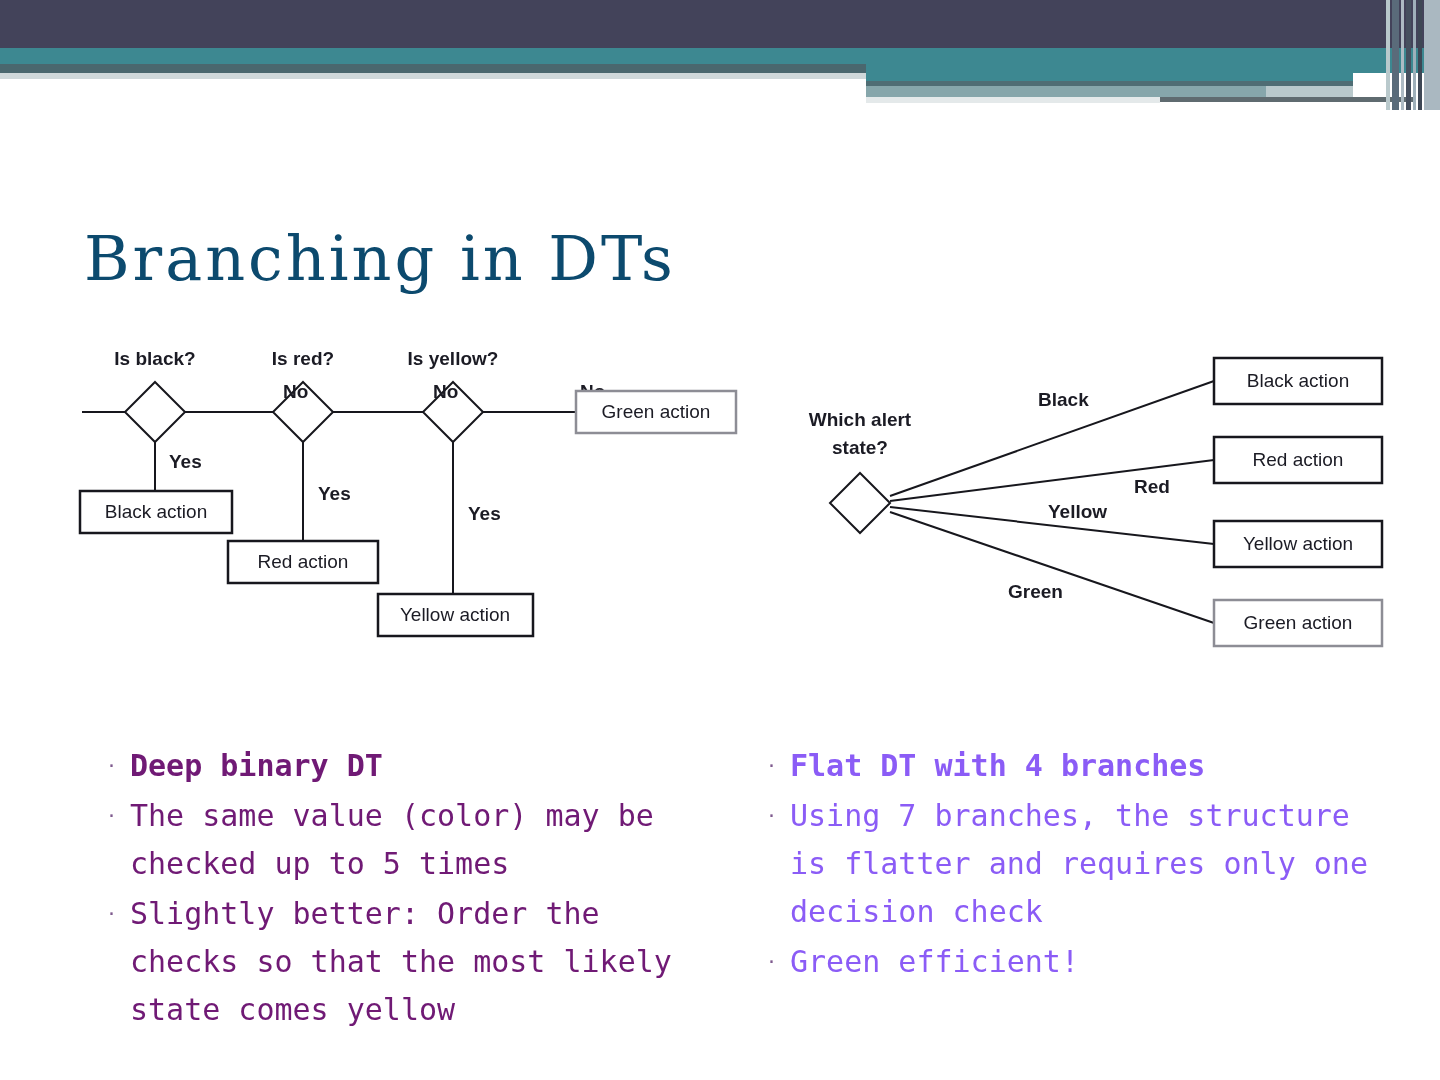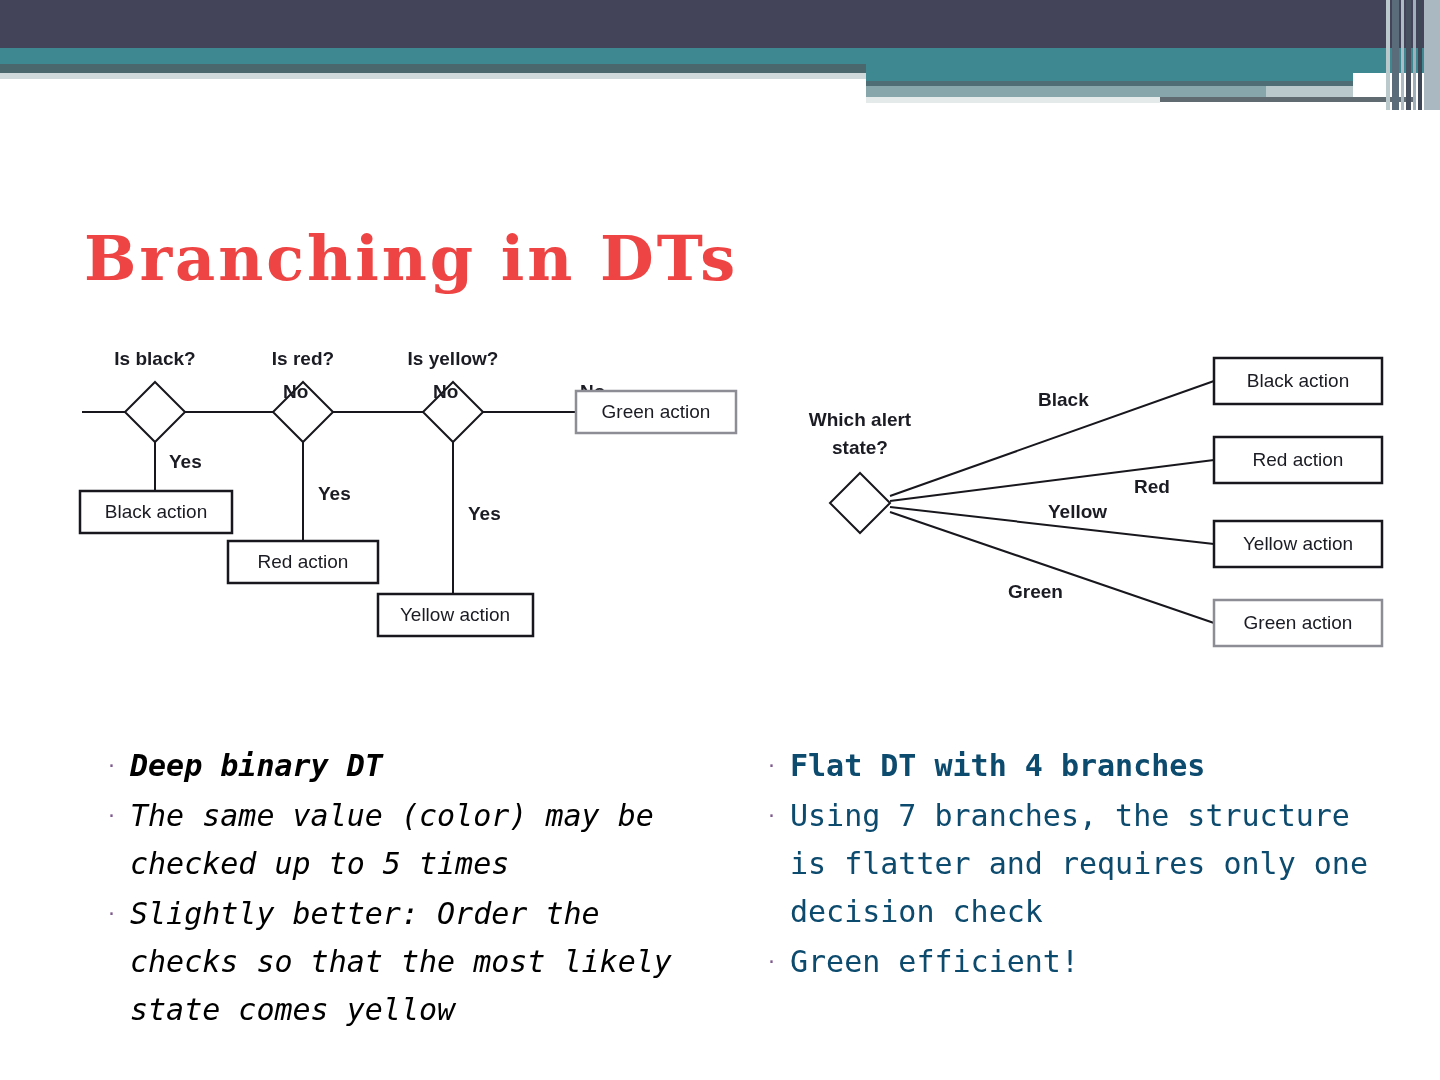--- a/index.html
+++ b/index.html
@@ -89,22 +89,22 @@
   
   .vstripe { position: absolute; top: 0; height: 110px; }
 
   
   #slide-title {
     position: absolute;
     left: 84px;
     top: 222px;
     font-family: "DejaVu Serif", serif;
     font-size: 62px;
-    font-weight: 700;
-    color: #ef4444;
+    font-weight: 400;
+    color: #0c4a6e;
     letter-spacing: 3px;
     white-space: nowrap;
   }
 
   
   .diagram-svg { position: absolute; }
   #left-diagram  { left: 70px;  top: 336px; }
   #right-diagram { left: 790px; top: 336px; }
 
   .dg-box-text {
@@ -150,22 +150,22 @@
     line-height: 48px;
     color: #7e5a8e;
   }
   .bullet-text {
     flex: 1 1 auto;
     font-family: "DejaVu Sans Mono", monospace;
     font-size: 30px;
     line-height: 48px;
     letter-spacing: 0px;
   }
-  .lvl-left  .bullet-text { color: #000000; font-style: italic; }
-  .lvl-right .bullet-text { color: #0c4a6e; }
+  .lvl-left  .bullet-text { color: #701a75; }
+  .lvl-right .bullet-text { color: #8b5cf6; }
   .bold-item .bullet-text { font-weight: 700; }
 </style>
 </head>
 <body>
 
 <div id="header-banner">
   <div class="band band-navy"></div>
   <div class="band band-teal"></div>
   <div class="band band-slate-left"></div>
   <div class="band band-pale-left"></div>

